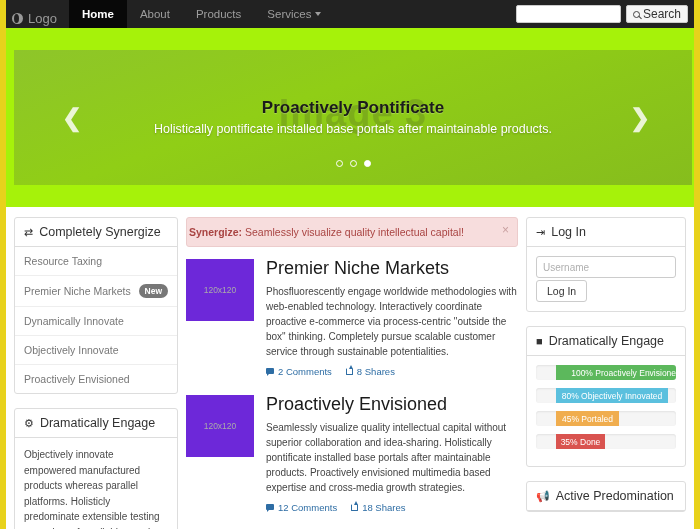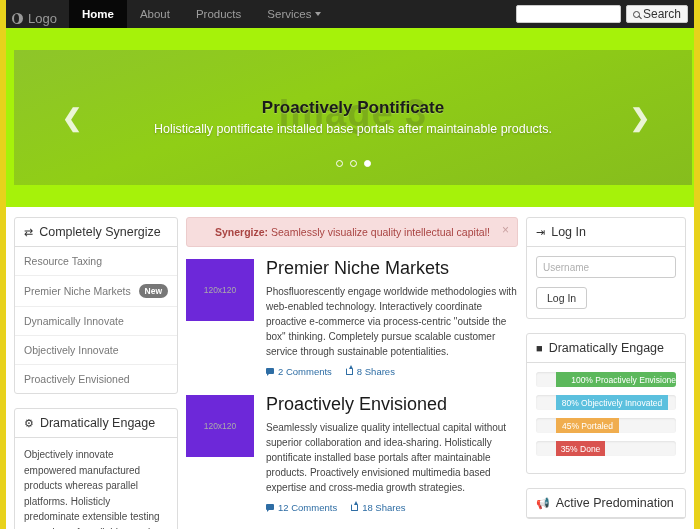--- a/index.html
+++ b/index.html
@@ -169,21 +169,21 @@
     display: inline-block; margin-top: 8px;
     padding: 4px 10px; font-size: 10.5px; color: #333333;
     background: #ffffff; border: 1px solid #cccccc; border-radius: 3px;
     cursor: pointer; font-family: "Liberation Sans", sans-serif;
   }
 
   
   .alert {
     position: relative;
     background: #f7dddd; border: 1px solid #eccccc; border-radius: 3px;
-    padding: 8px 24px 8px 28px; margin-bottom: 12px;
+    padding: 8px 24px 8px 2px; margin-bottom: 12px;
     font-size: 10.5px; color: #a94442;
   }
   .alert b { font-weight: bold; }
   .alert .x {
     position: absolute; right: 8px; top: 6px;
     color: #c9a0a0; font-size: 12px; cursor: pointer; line-height: 1;
   }
 
   
   .article { display: flex; gap: 12px; margin-bottom: 18px; }
@@ -216,21 +216,21 @@
   }
   .ic-share::after {
     content:""; position:absolute; left:2px; top:-4px;
     width:0;height:0;border-left:2.5px solid transparent;border-right:2.5px solid transparent;
     border-bottom:4px solid #2e6da4;
   }
 
   
   .finput {
     display: block; width: 100%; height: 22px;
-    margin-bottom: 7px; padding: 0 6px;
+    padding: 0 6px;
     border: 1px solid #cccccc; border-radius: 3px;
     font-size: 10px; color: #555; outline: none;
     font-family: "Liberation Sans", sans-serif;
   }
   .finput::placeholder { color: #b0b0b0; }
 
   
   .prog {
     height: 15px; background: #f5f5f5; border-radius: 3px;
     margin-bottom: 8px; overflow: hidden;

